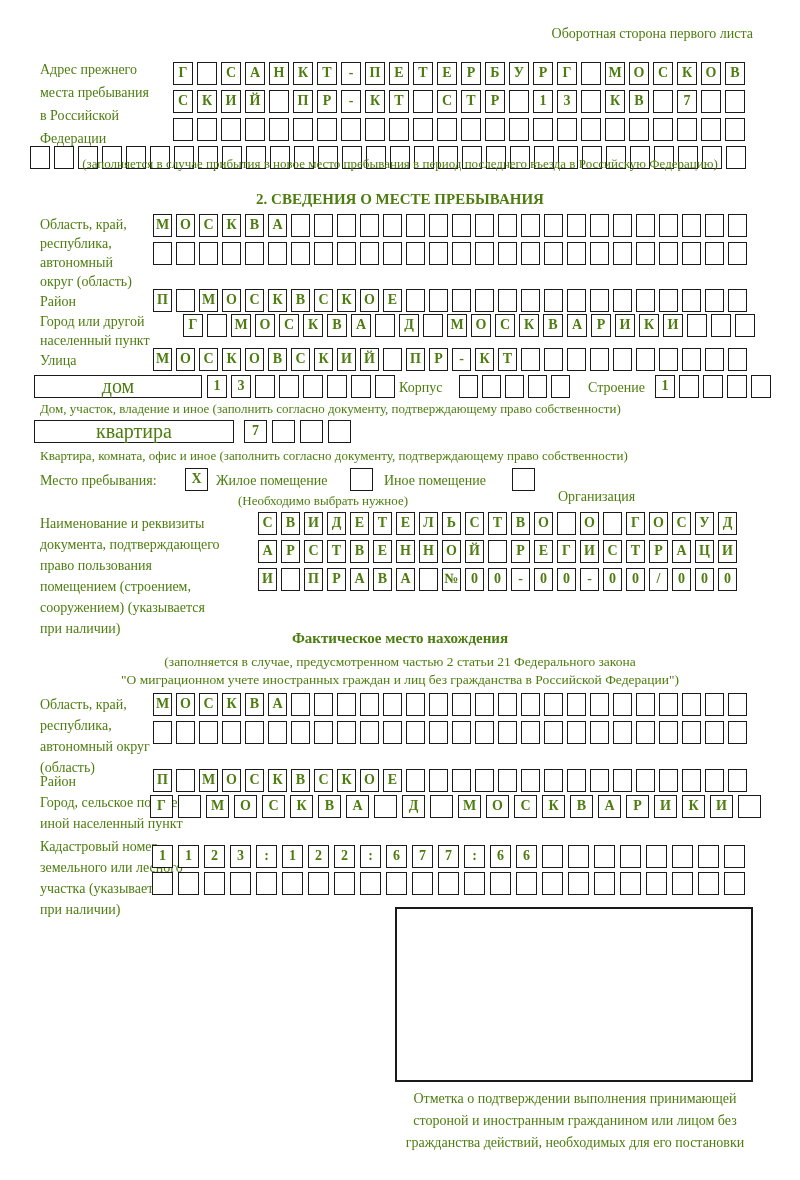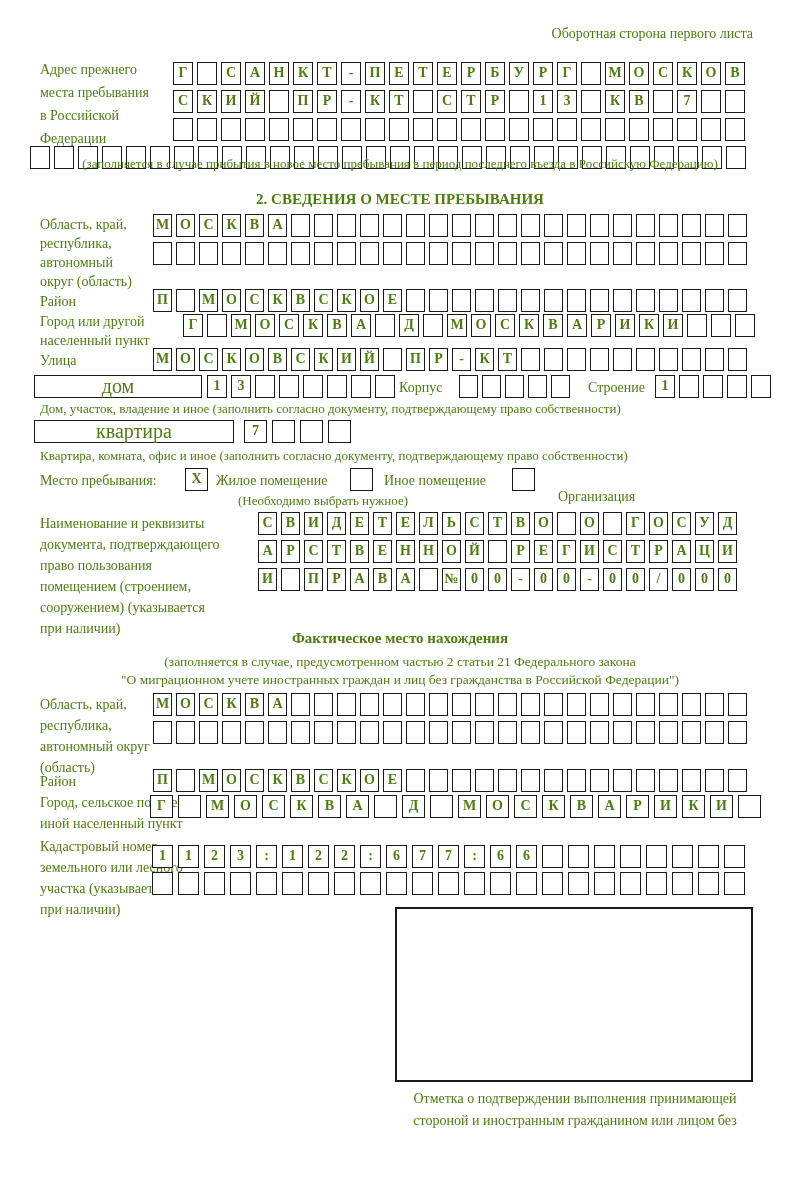--- a/index.html
+++ b/index.html
@@ -631,15 +631,16 @@
       <span class="cell"></span>
       <span class="cell"></span>
       <span class="cell"></span>
       <span class="cell"></span>
     </div>
 
   <div class="abs bigbox" style="left:395px;top:907px;width:358px;height:175px;"></div>
   <div class="abs confcap" style="left:375px;top:1088px;width:400px;">
     <div>Отметка о подтверждении выполнения принимающей</div>
     <div>стороной и иностранным гражданином или лицом без</div>
+    <div>гражданства действий, необходимых для его постановки</div>
   </div>
 
 </div>
 
 </body></html>

